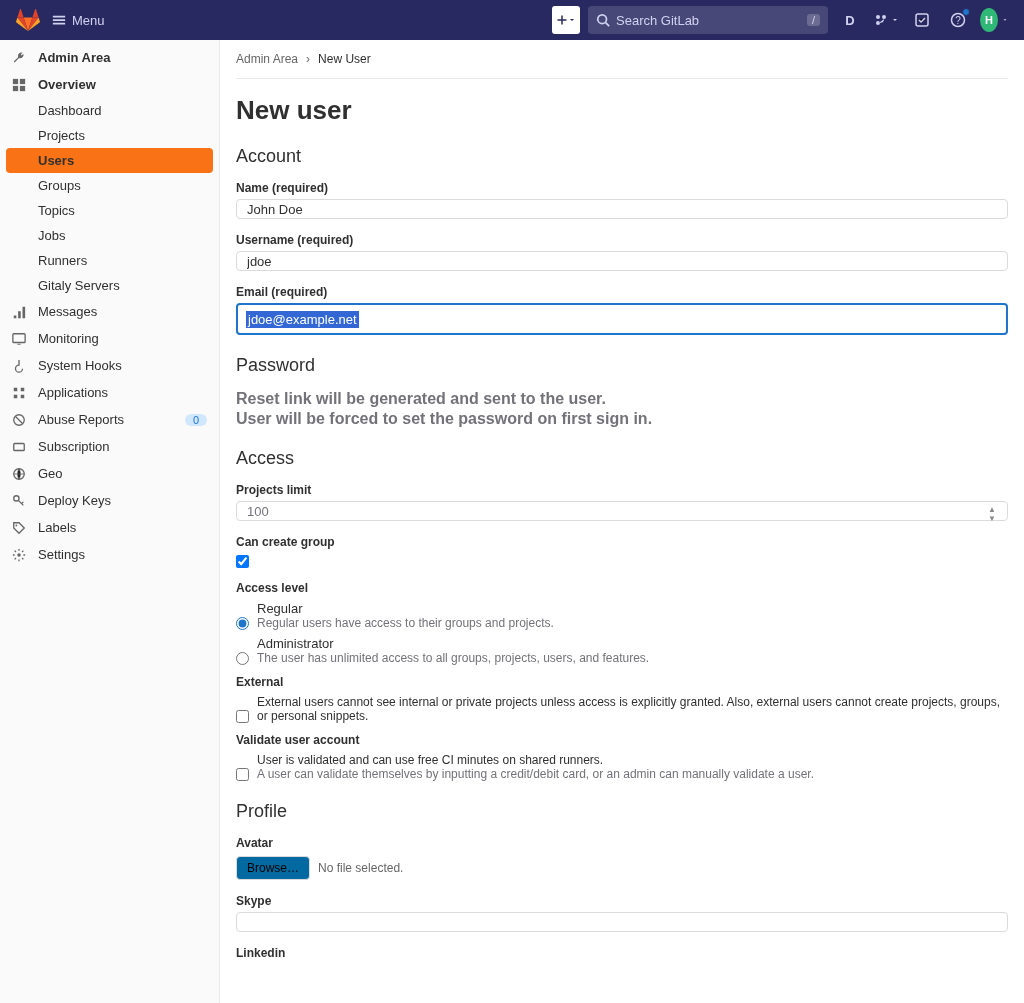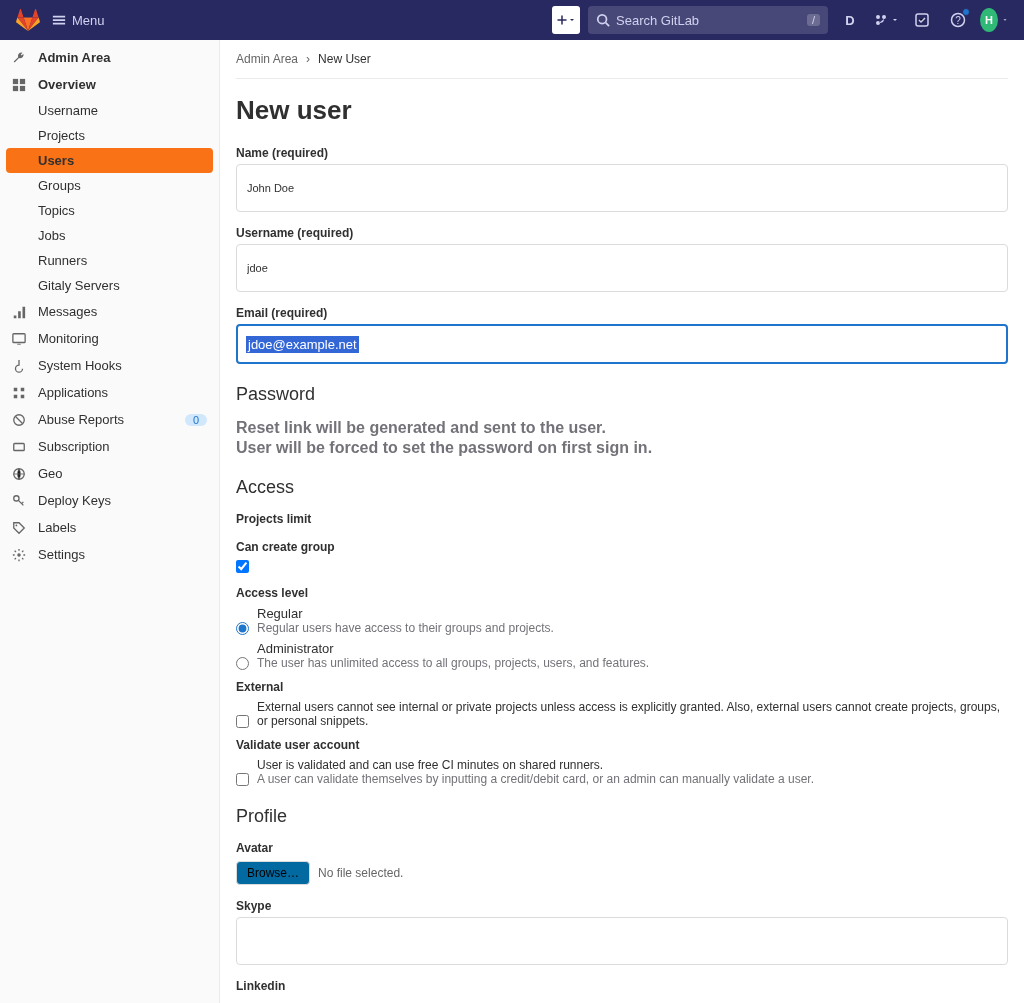--- a/index.html
+++ b/index.html
@@ -27,36 +27,36 @@
 .sb-sub.active { background: #f97316; font-weight: 600; border-radius: 4px; margin: 0 6px; padding-left: 32px; }
 .sb-item .badge { margin-left: auto; background: #d1e7fb; color: #1f75cb; border-radius: 10px; padding: 0 8px; font-size: 11px; }
 .main { flex: 1; padding: 0 16px 40px 16px; max-width: 960px; margin: 0 auto; }
 .breadcrumb { display: flex; align-items: center; gap: 8px; font-size: 12px; color: #666; padding: 12px 0; border-bottom: 1px solid #eaeaea; margin-bottom: 16px; }
 .breadcrumb a { color: #666; text-decoration: none; }
 .breadcrumb .current { color: #303030; }
 h1 { font-size: 26px; font-weight: 600; margin-bottom: 20px; }
 h2 { font-size: 18px; font-weight: 400; color: #303030; margin-top: 20px; margin-bottom: 14px; }
 .form-group { margin-bottom: 14px; }
 .form-label { font-size: 12px; font-weight: 600; display: block; margin-bottom: 4px; }
-.form-input { width: 100%; height: 48px; border: 1px solid #dbdbdb; border-radius: 4px; padding: 0 10px; font-size: 11px; color: #303030; }
+.form-input { width: 100%; height: 20px; border: 1px solid #dbdbdb; border-radius: 4px; padding: 0 10px; font-size: 13px; color: #303030; }
 .selected-text { background: #3367d6; color: #fff; padding: 1px 2px; }
 .number-input-wrap { position: relative; }
 .number-spin { position: absolute; right: 4px; top: 4px; bottom: 4px; width: 16px; display: flex; flex-direction: column; color: #888; font-size: 8px; }
 .help-text { font-size: 16px; color: #737278; font-weight: 600; margin-bottom: 2px; }
 .checkbox-row, .radio-row { display: flex; align-items: flex-end; gap: 8px; margin-bottom: 6px; }
 .checkbox-row input, .radio-row input { margin-top: 2px; accent-color: #1f75cb; }
 .radio-content .title { font-size: 13px; color: #303030; }
 .radio-content .desc { font-size: 12px; color: #737278; }
 .checkbox-content .title { font-size: 12px; color: #303030; }
 .checkbox-content .desc { font-size: 12px; color: #737278; }
 .file-row { display: flex; align-items: center; gap: 8px; }
 .file-btn { border: 1px solid #dbdbdb; background: #0369a1; border-radius: 4px; padding: 4px 10px; font-size: 12px; cursor: pointer; }
 .file-status { font-size: 12px; color: #666; }
 .section-label { font-size: 12px; font-weight: 600; margin-bottom: 6px; margin-top: 10px; }
-.email-focus { display: flex; align-items: center; width: 100%; height: 40px; border: 2px solid #1f75cb; border-radius: 4px; padding: 0 8px; font-size: 13px; }
+.email-focus { display: flex; align-items: center; width: 100%; height: 32px; border: 2px solid #1f75cb; border-radius: 4px; padding: 0 8px; font-size: 13px; }
 </style>
 </head>
 <body>
 
 <div class="topbar">
   <div class="logo">
     <svg viewBox="0 0 24 24" width="24" height="24">
         <path fill="#fc6d26" d="M12 23l4.4-13.5H7.6L12 23z"></path>
         <path fill="#e24329" d="M12 23L7.6 9.5H1.4L12 23z"></path>
         <path fill="#fca326" d="M1.4 9.5l-1.3 4c-.1.4 0 .8.3 1L12 23 1.4 9.5z"></path>
@@ -135,21 +135,21 @@
       <span class="icon">
           <svg width="14" height="14" viewBox="0 0 16 16">
             <rect x="1" y="1" width="6" height="6" fill="currentColor"></rect>
             <rect x="9" y="1" width="6" height="6" fill="currentColor"></rect>
             <rect x="1" y="9" width="6" height="6" fill="currentColor"></rect>
             <rect x="9" y="9" width="6" height="6" fill="currentColor"></rect>
           </svg>
         </span>
       <span>Overview</span>
     </div>
-    <div class="sb-sub">Username</div>
+    <div class="sb-sub">Dashboard</div>
     <div class="sb-sub">Projects</div>
     <div class="sb-sub active">Users</div>
     <div class="sb-sub">Groups</div>
     <div class="sb-sub">Topics</div>
     <div class="sb-sub">Jobs</div>
     <div class="sb-sub">Runners</div>
     <div class="sb-sub">Gitaly Servers</div>
 
     <div class="sb-item">
         <span class="icon">
@@ -245,20 +245,21 @@
 
   <div class="main">
     <div class="breadcrumb">
       <a href="#">Admin Area</a>
       <span>›</span>
       <span class="current">New User</span>
     </div>
 
     <h1>New user</h1>
 
+    <h2>Account</h2>
 
     <div class="form-group">
       <label class="form-label">Name (required)</label>
       <input class="form-input" value="John Doe" style="">
     </div>
     <div class="form-group">
       <label class="form-label">Username (required)</label>
       <input class="form-input" value="jdoe" style="">
     </div>
     <div class="form-group">
@@ -269,20 +270,24 @@
     </div>
 
     <h2>Password</h2>
     <div class="help-text">Reset link will be generated and sent to the user.</div>
     <div class="help-text">User will be forced to set the password on first sign in.</div>
 
     <h2>Access</h2>
 
     <div class="form-group">
       <label class="form-label">Projects limit</label>
+      <div class="number-input-wrap">
+        <input class="form-input" style="color: rgb(115, 114, 120);" value="100">
+        <div class="number-spin">▲<br>▼</div>
+      </div>
     </div>
 
     <div class="section-label">Can create group</div>
     <input type="checkbox" checked="" style="">
 
     <div class="section-label">Access level</div>
     <div class="radio-row">
       <input type="radio" name="al" checked="" style="">
       <div class="radio-content">
         <div class="title">Regular</div>

